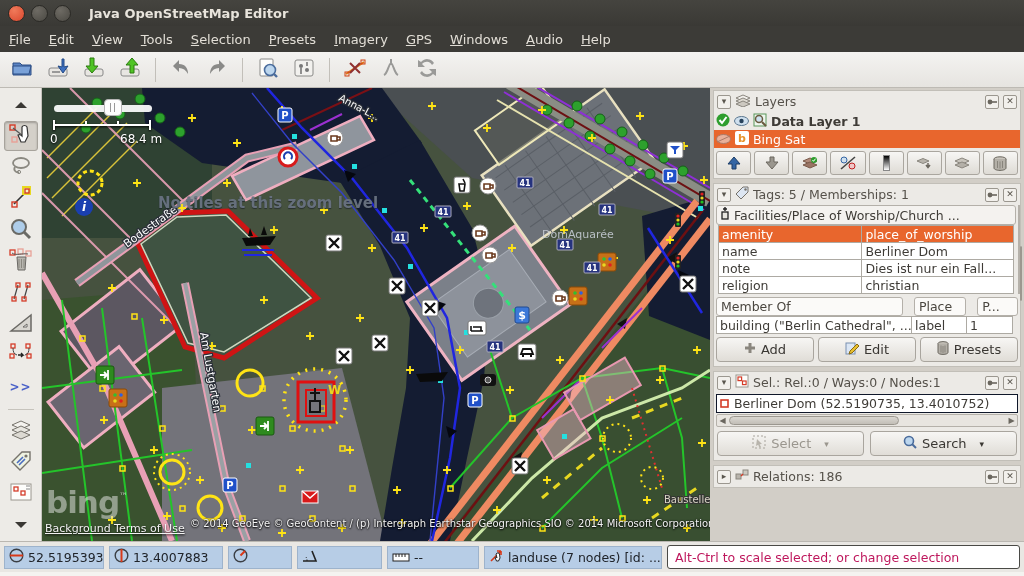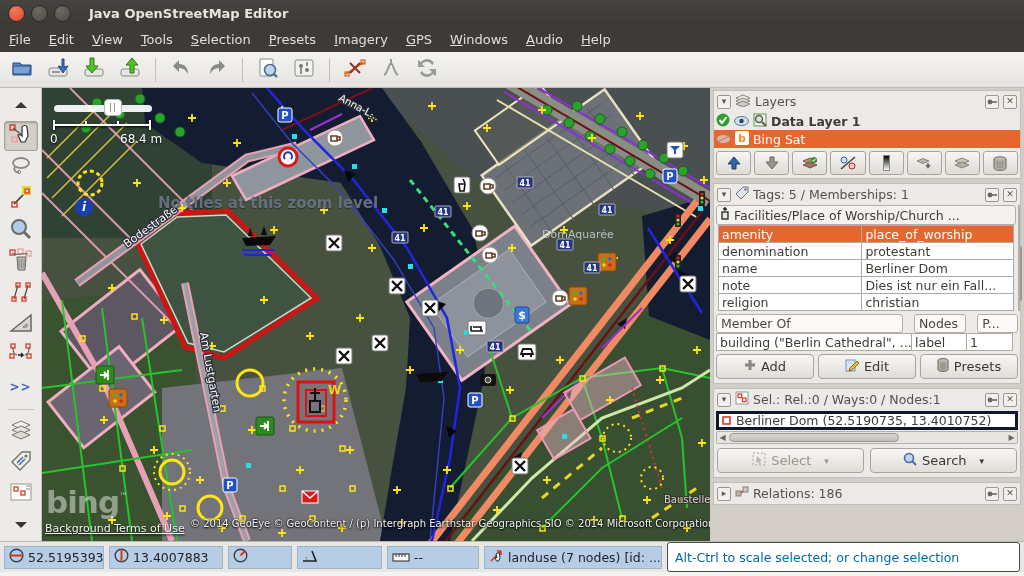--- a/index.html
+++ b/index.html
@@ -63,26 +63,26 @@
   .tagtable tr.sel td{background:#e8662d;color:#fff;}
   .vscroll{width:10px;background:#e6e3de;border:1px solid #b5b1aa;position:relative;}
   .vthumb{position:absolute;left:1px;right:1px;background:linear-gradient(90deg,#d6d3cd,#bcb8b1);border:1px solid #9b978f;border-radius:2px;}
   .btn{border:1px solid #a9a59e;border-radius:4px;background:linear-gradient(#f7f6f4,#e0ddd7);
     display:flex;align-items:center;justify-content:center;gap:5px;color:#3a3733;font-size:13px;height:25px;}
   .btn.dis{color:#9a968e;}
   .hscroll{height:13px;margin:1px 2px;border:1px solid #b5b1aa;background:#e8e5e0;position:relative;border-radius:2px;}
   .hthumb{position:absolute;top:1px;bottom:1px;left:12px;width:170px;background:linear-gradient(#dad7d1,#c2beb7);
     border:1px solid #9b978f;border-radius:6px;}
   .harrow{position:absolute;top:0;bottom:0;width:11px;display:flex;align-items:center;justify-content:center;font-size:8px;color:#6b675f;}
-  .sel-row{display:flex;align-items:center;gap:5px;height:19px;background:#fff;border:3px solid #0f172a;margin:1px 2px;padding:0 3px;font-size:12.5px;white-space:nowrap;overflow:hidden;}
+  .sel-row{display:flex;align-items:center;gap:5px;height:19px;background:#fff;border:1px solid #0f172a;margin:1px 2px;padding:0 3px;font-size:12.5px;white-space:nowrap;overflow:hidden;}
   
   .statusbar{height:31px;background:#e9e7e3;border-top:1px solid #bab7b1;display:flex;align-items:center;padding:0 4px;gap:5px;font-size:12.5px;color:#20242a;}
   .scell{height:23px;background:#b7cde6;border:1px solid #9db3cc;display:flex;align-items:center;gap:4px;padding:0 4px;white-space:nowrap;overflow:hidden;}
-  .helpbox{height:30px;background:#fff;border:1px solid #4a4a46;border-radius:3px;display:flex;align-items:center;
-    padding:0 7px;font-size:12.5px;color:#0369a1;flex:1;white-space:nowrap;overflow:hidden;}
+  .helpbox{height:24px;background:#fff;border:1px solid #4a4a46;border-radius:3px;display:flex;align-items:center;
+    padding:0 7px;font-size:12.5px;color:#be185d;flex:1;white-space:nowrap;overflow:hidden;}
   .bottomstrip{height:4px;background:#f4f3f0;}
   text{font-family:"DejaVu Sans",sans-serif;}
 </style>
 </head>
 <body>
 
 <div class="titlebar">
   <div class="winbtn close"></div>
   <div class="winbtn min"></div>
   <div class="winbtn max"></div>
@@ -833,45 +833,41 @@
             <colgroup>
                 <col style="width:141px">
                 <col style="width:149px">
               </colgroup>
             <tbody>
                 <tr class="sel">
                   <td>amenity</td>
                   <td>place_of_worship</td>
                 </tr>
             <tr>
-                  <td>denomination</td>
-                  <td>protestant</td>
-                </tr>
-            <tr>
                   <td>name</td>
                   <td>Berliner Dom</td>
                 </tr>
             <tr>
                   <td>note</td>
                   <td>Dies ist nur ein Fall...</td>
                 </tr>
             <tr>
                   <td>religion</td>
                   <td>christian</td>
                 </tr>
           </tbody>
             </table>
         </div>
         <div class="vscroll">
             <div class="vthumb" style="top:40px;height:55px"></div>
           </div>
       </div>
       <div style="display:flex;gap:11px;margin:3px 2px 0;">
         <div class="rowbtn" style="width:194px">Member Of</div>
-        <div class="rowbtn" style="width:54px">Nodes</div>
+        <div class="rowbtn" style="width:54px">Place</div>
         <div class="rowbtn" style="width:42px">P...</div>
       </div>
       <table class="tagtable">
         <colgroup>
             <col style="width:195px">
             <col style="width:55px">
             <col style="width:46px">
           </colgroup>
         <tbody>
             <tr>

